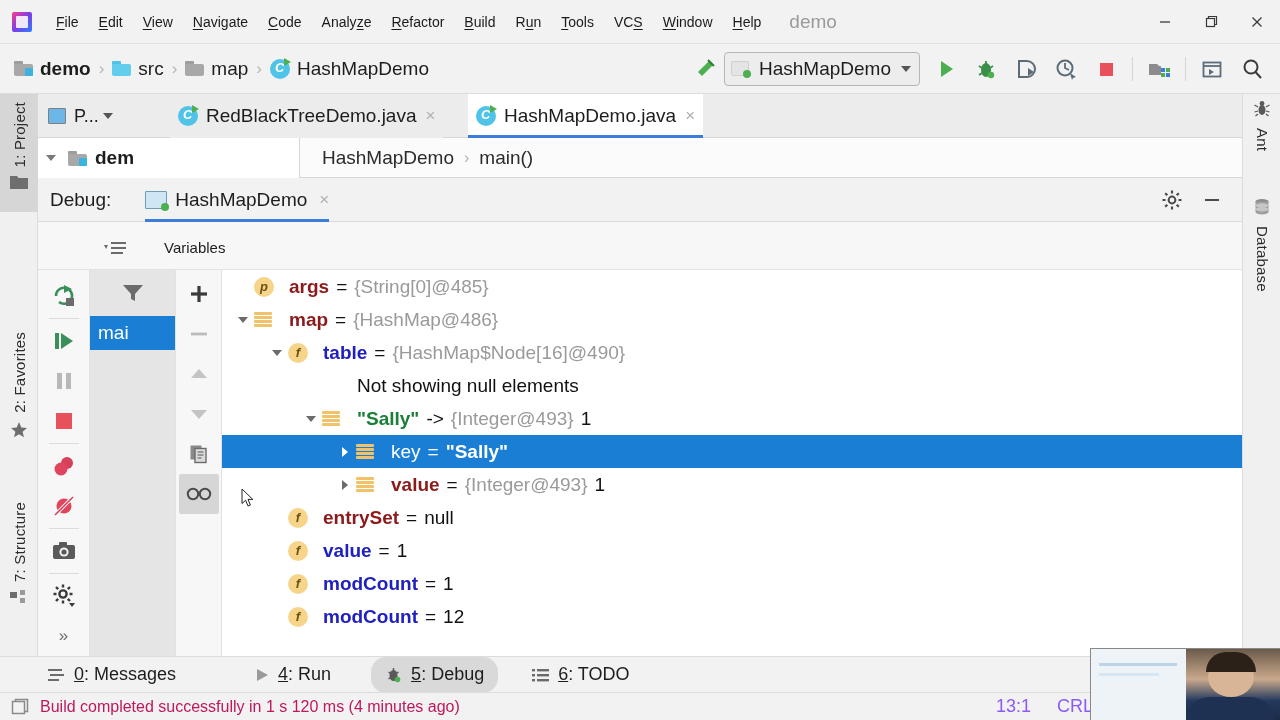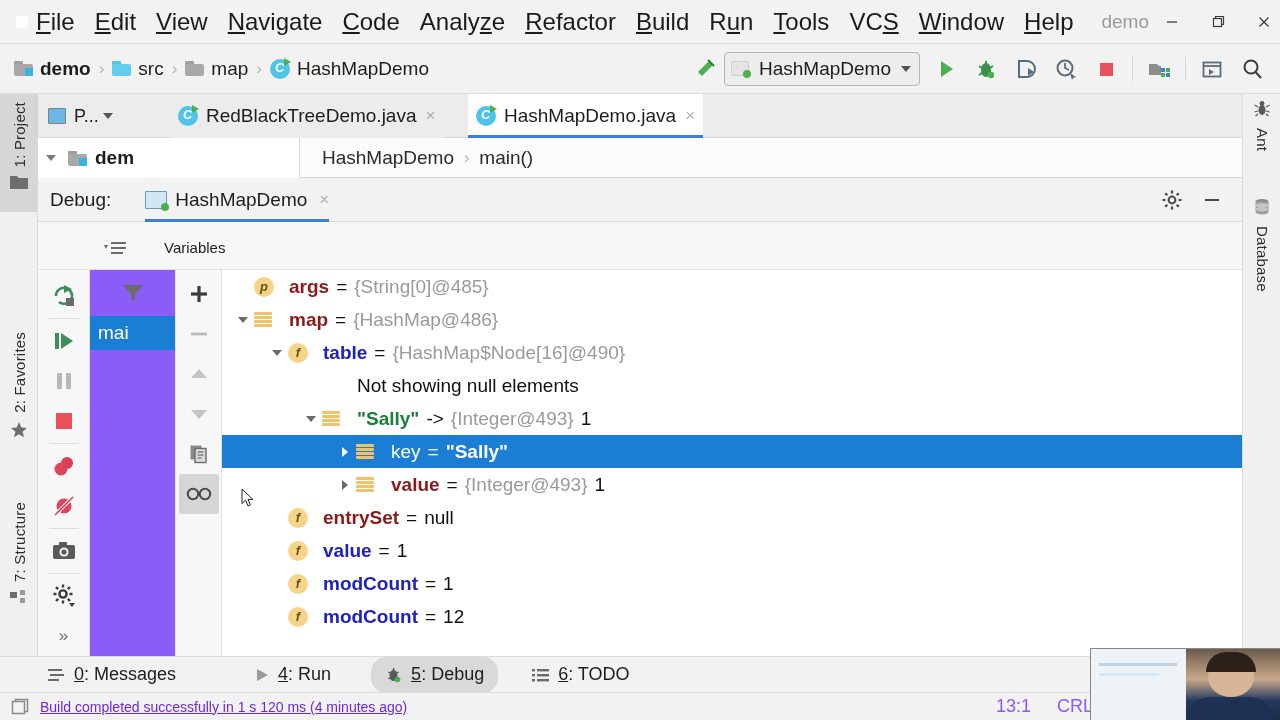--- a/index.html
+++ b/index.html
@@ -20,21 +20,21 @@
   .app-logo {
     width: 20px; height: 20px; margin-left: 12px; margin-right: 14px;
     position: relative; border-radius: 2px;
     background: linear-gradient(135deg,#ff3c8d 0%, #7b3fe4 50%, #2b7fff 100%);
   }
   .app-logo::after {
     content:""; position:absolute; left:4px; top:4px; width:12px; height:12px;
     background:#fff; opacity:.88; border-radius:1px;
   }
   .menu-item {
-    font-size: 24px; color: #1a1a1a; padding: 2px 10px; cursor: default;
+    font-size: 14px; color: #1a1a1a; padding: 2px 10px; cursor: default;
     white-space: nowrap;
   }
   .menu-item u { text-decoration: underline; text-underline-offset: 2px; }
   .win-title { font-size: 19px; color: #9a9a9a; margin-left: 18px; }
   .wctrls { margin-left: auto; display: flex; align-items: center; height: 44px; }
   .wc { width: 46px; height: 44px; display: flex; align-items: center; justify-content: center;
         color: #3a3a3a; font-size: 17px; }
   .wc svg { display:block; }
 
   
@@ -181,21 +181,21 @@
 
   .dbg-side {
     position:absolute; left:0; top:92px; width:52px; height:386px; background:#f7f7f7;
     border-right:1px solid #e2e2e2; display:flex; flex-direction:column; align-items:center;
     padding-top:6px;
   }
   .side-btn { width:46px; height:44px; display:flex; align-items:center; justify-content:center; }
   .side-div { width:30px; height:1px; background:#dcdcdc; margin:2px 0; }
 
   .frames-col {
-    position:absolute; left:52px; top:92px; width:86px; height:386px; background:#8b5cf6;
+    position:absolute; left:52px; top:92px; width:86px; height:386px; background:#e5e5e5;
     border-right:1px solid #e2e2e2;
   }
   .frame-filter { height:46px; display:flex; align-items:center; justify-content:center; }
   .frame-item {
     height:34px; background:#1a7fd4; color:#fff; font-size:19px;
     display:flex; align-items:center; padding-left:8px; overflow:hidden;
   }
   .watch-col {
     position:absolute; left:138px; top:92px; width:46px; height:386px; background:#f7f7f7;
     border-right:1px solid #e2e2e2; display:flex; flex-direction:column; align-items:center;
@@ -255,21 +255,21 @@
     height:36px; display:flex; align-items:center; padding:0 14px; font-size:18px; color:#1d1d1d;
   }
   .bb.active { background:#d9d9d9; }
   .bb u { text-decoration: underline; }
   .bb .gi { margin-right:8px; display:flex; align-items:center; }
 
   .statusbar {
     position:absolute; left:0; top:692px; width:1280px; height:28px; background:#f2f2f2;
     display:flex; align-items:center; border-top:1px solid #dcdcdc;
   }
-  .sb-text { font-size:14px; color:#6d28d9;text-decoration:underline; }
+  .sb-text { font-size:16px; color:#be185d; }
   .sb-right { margin-left:auto; display:flex; align-items:center; padding-right:10px; }
   .sb-right span { font-size:18px; color:#8b5cf6; margin-left:26px; }
 
   
   .webcam {
     position:absolute; right:0; bottom:0; width:190px; height:72px;
     background:#1b2b44; overflow:hidden; border-left:1px solid #888; border-top:1px solid #888;
   }
   .wc-slide { position:absolute; left:0; top:0; width:96px; height:72px; background:#eef3f7; }
   .wc-line1 { position:absolute; left:8px; top:14px; width:78px; height:3px; background:#bcd4e6; }

